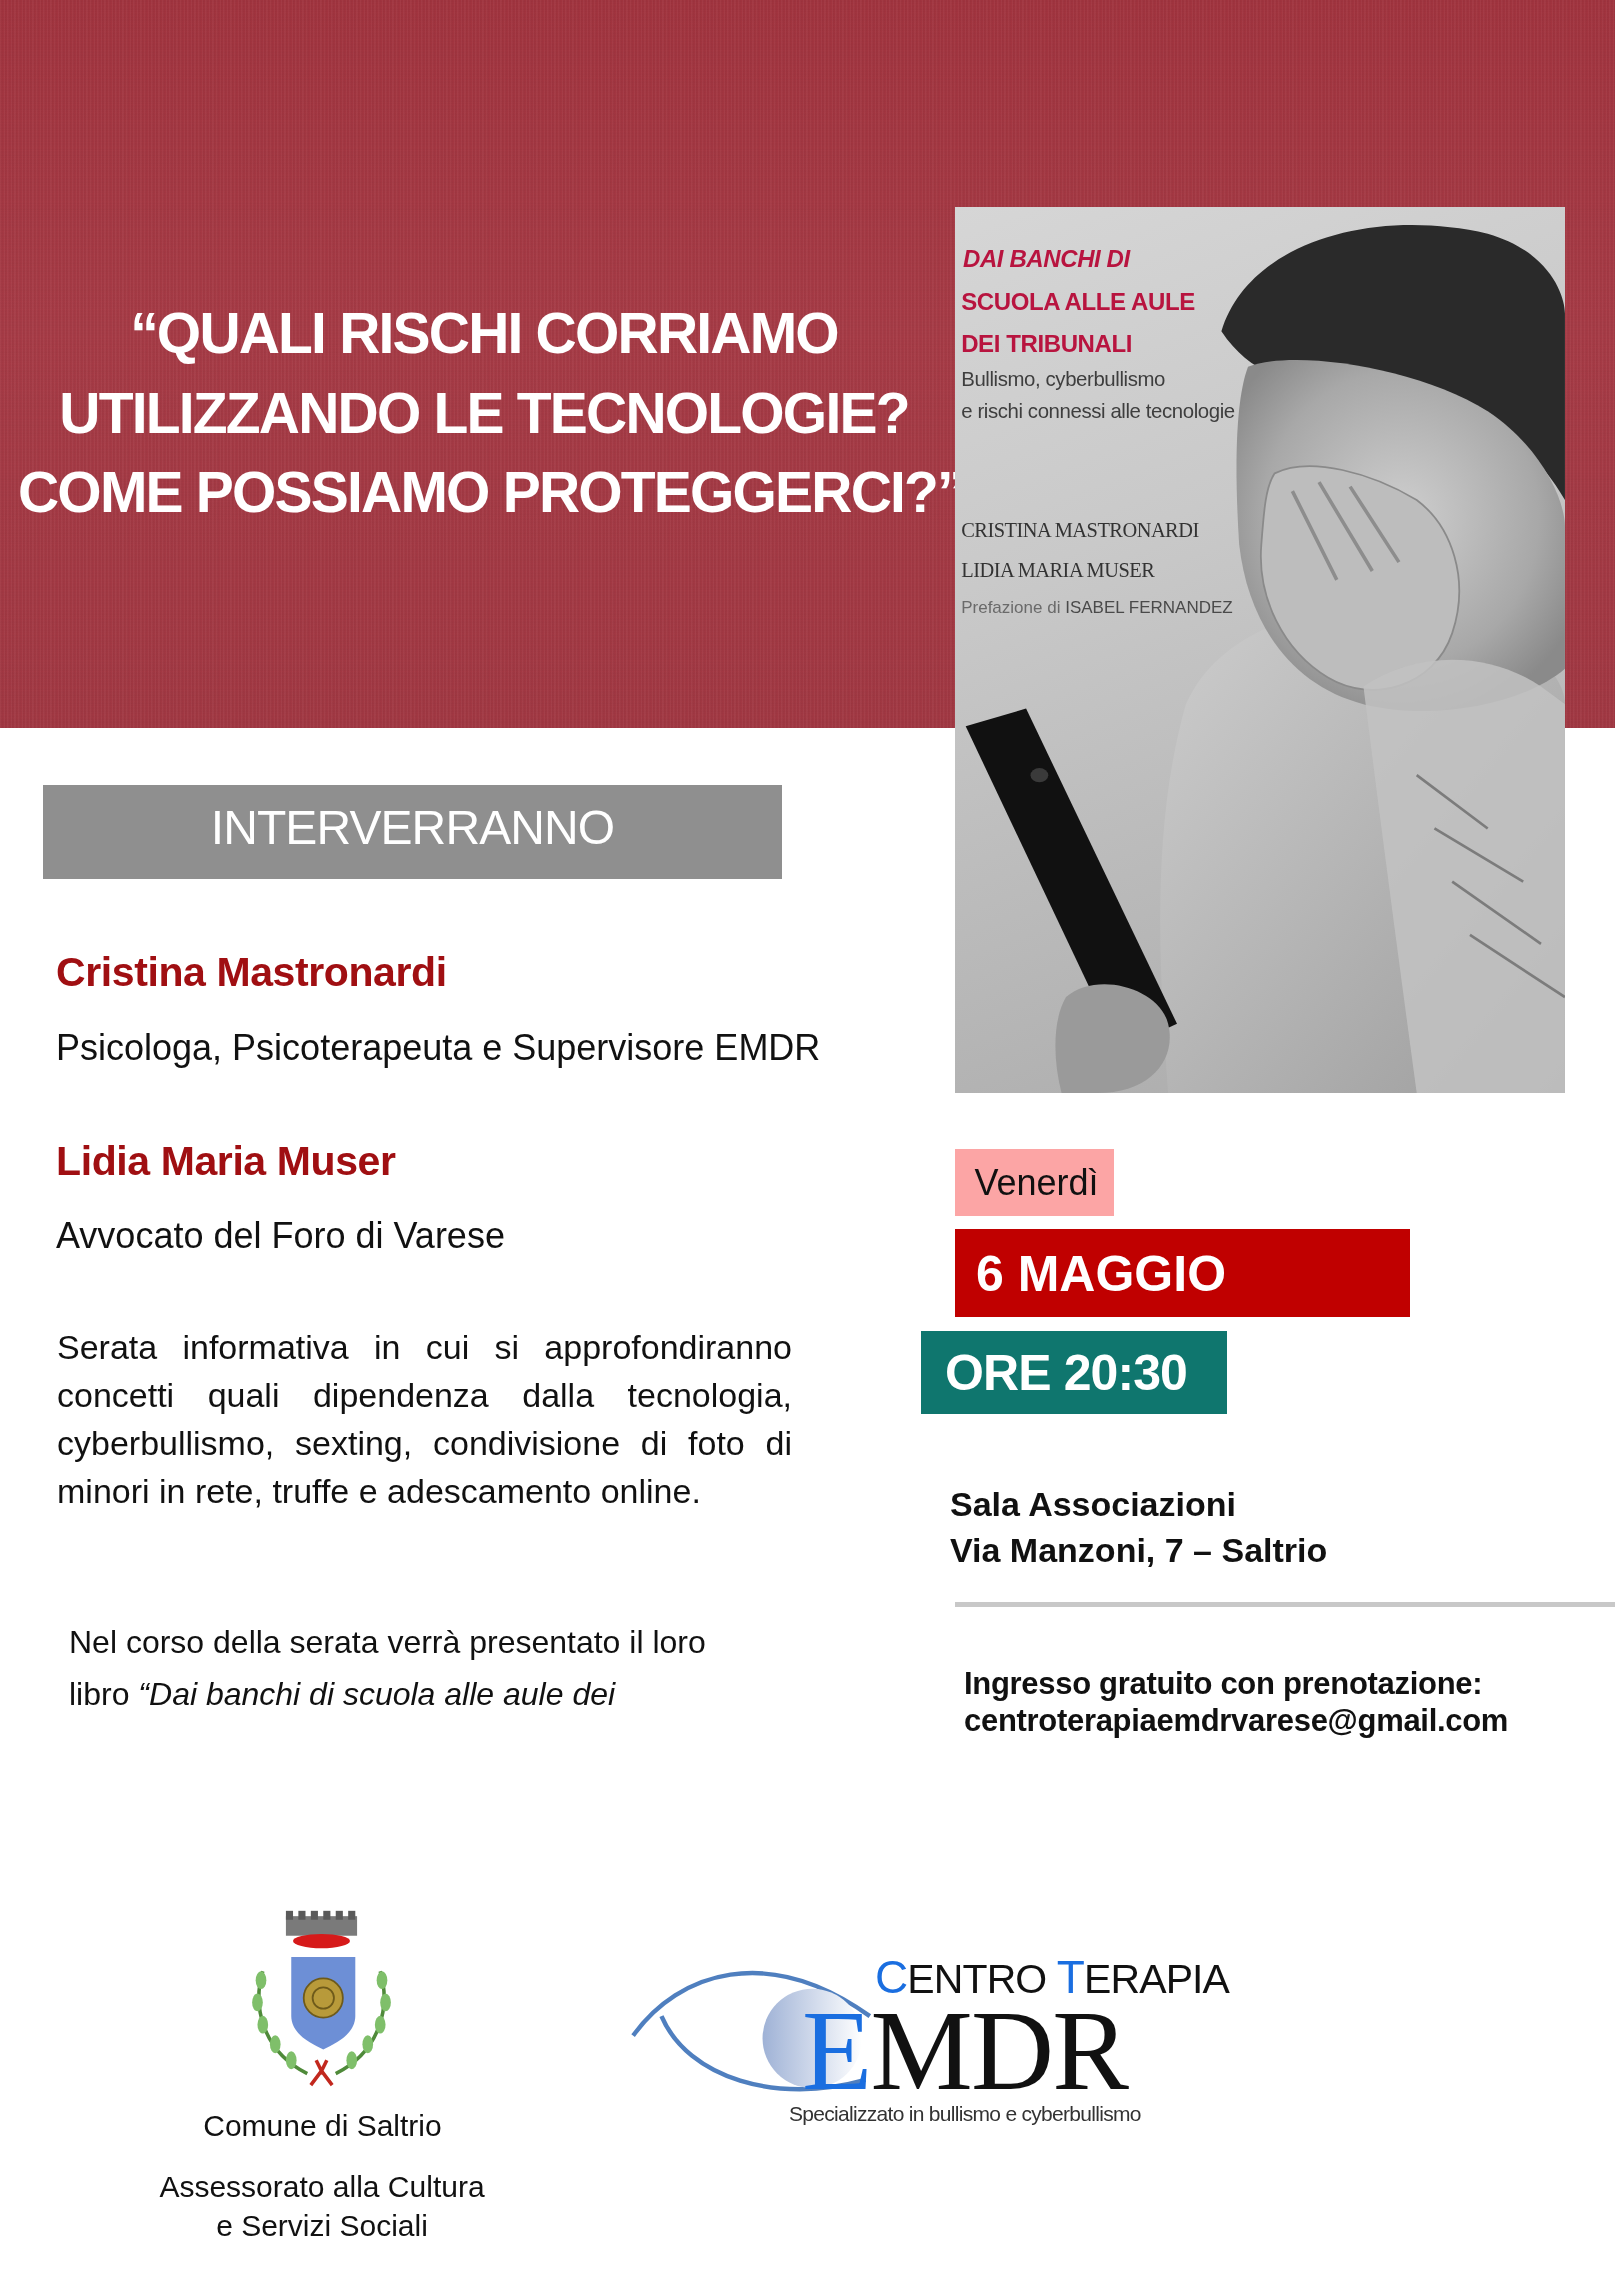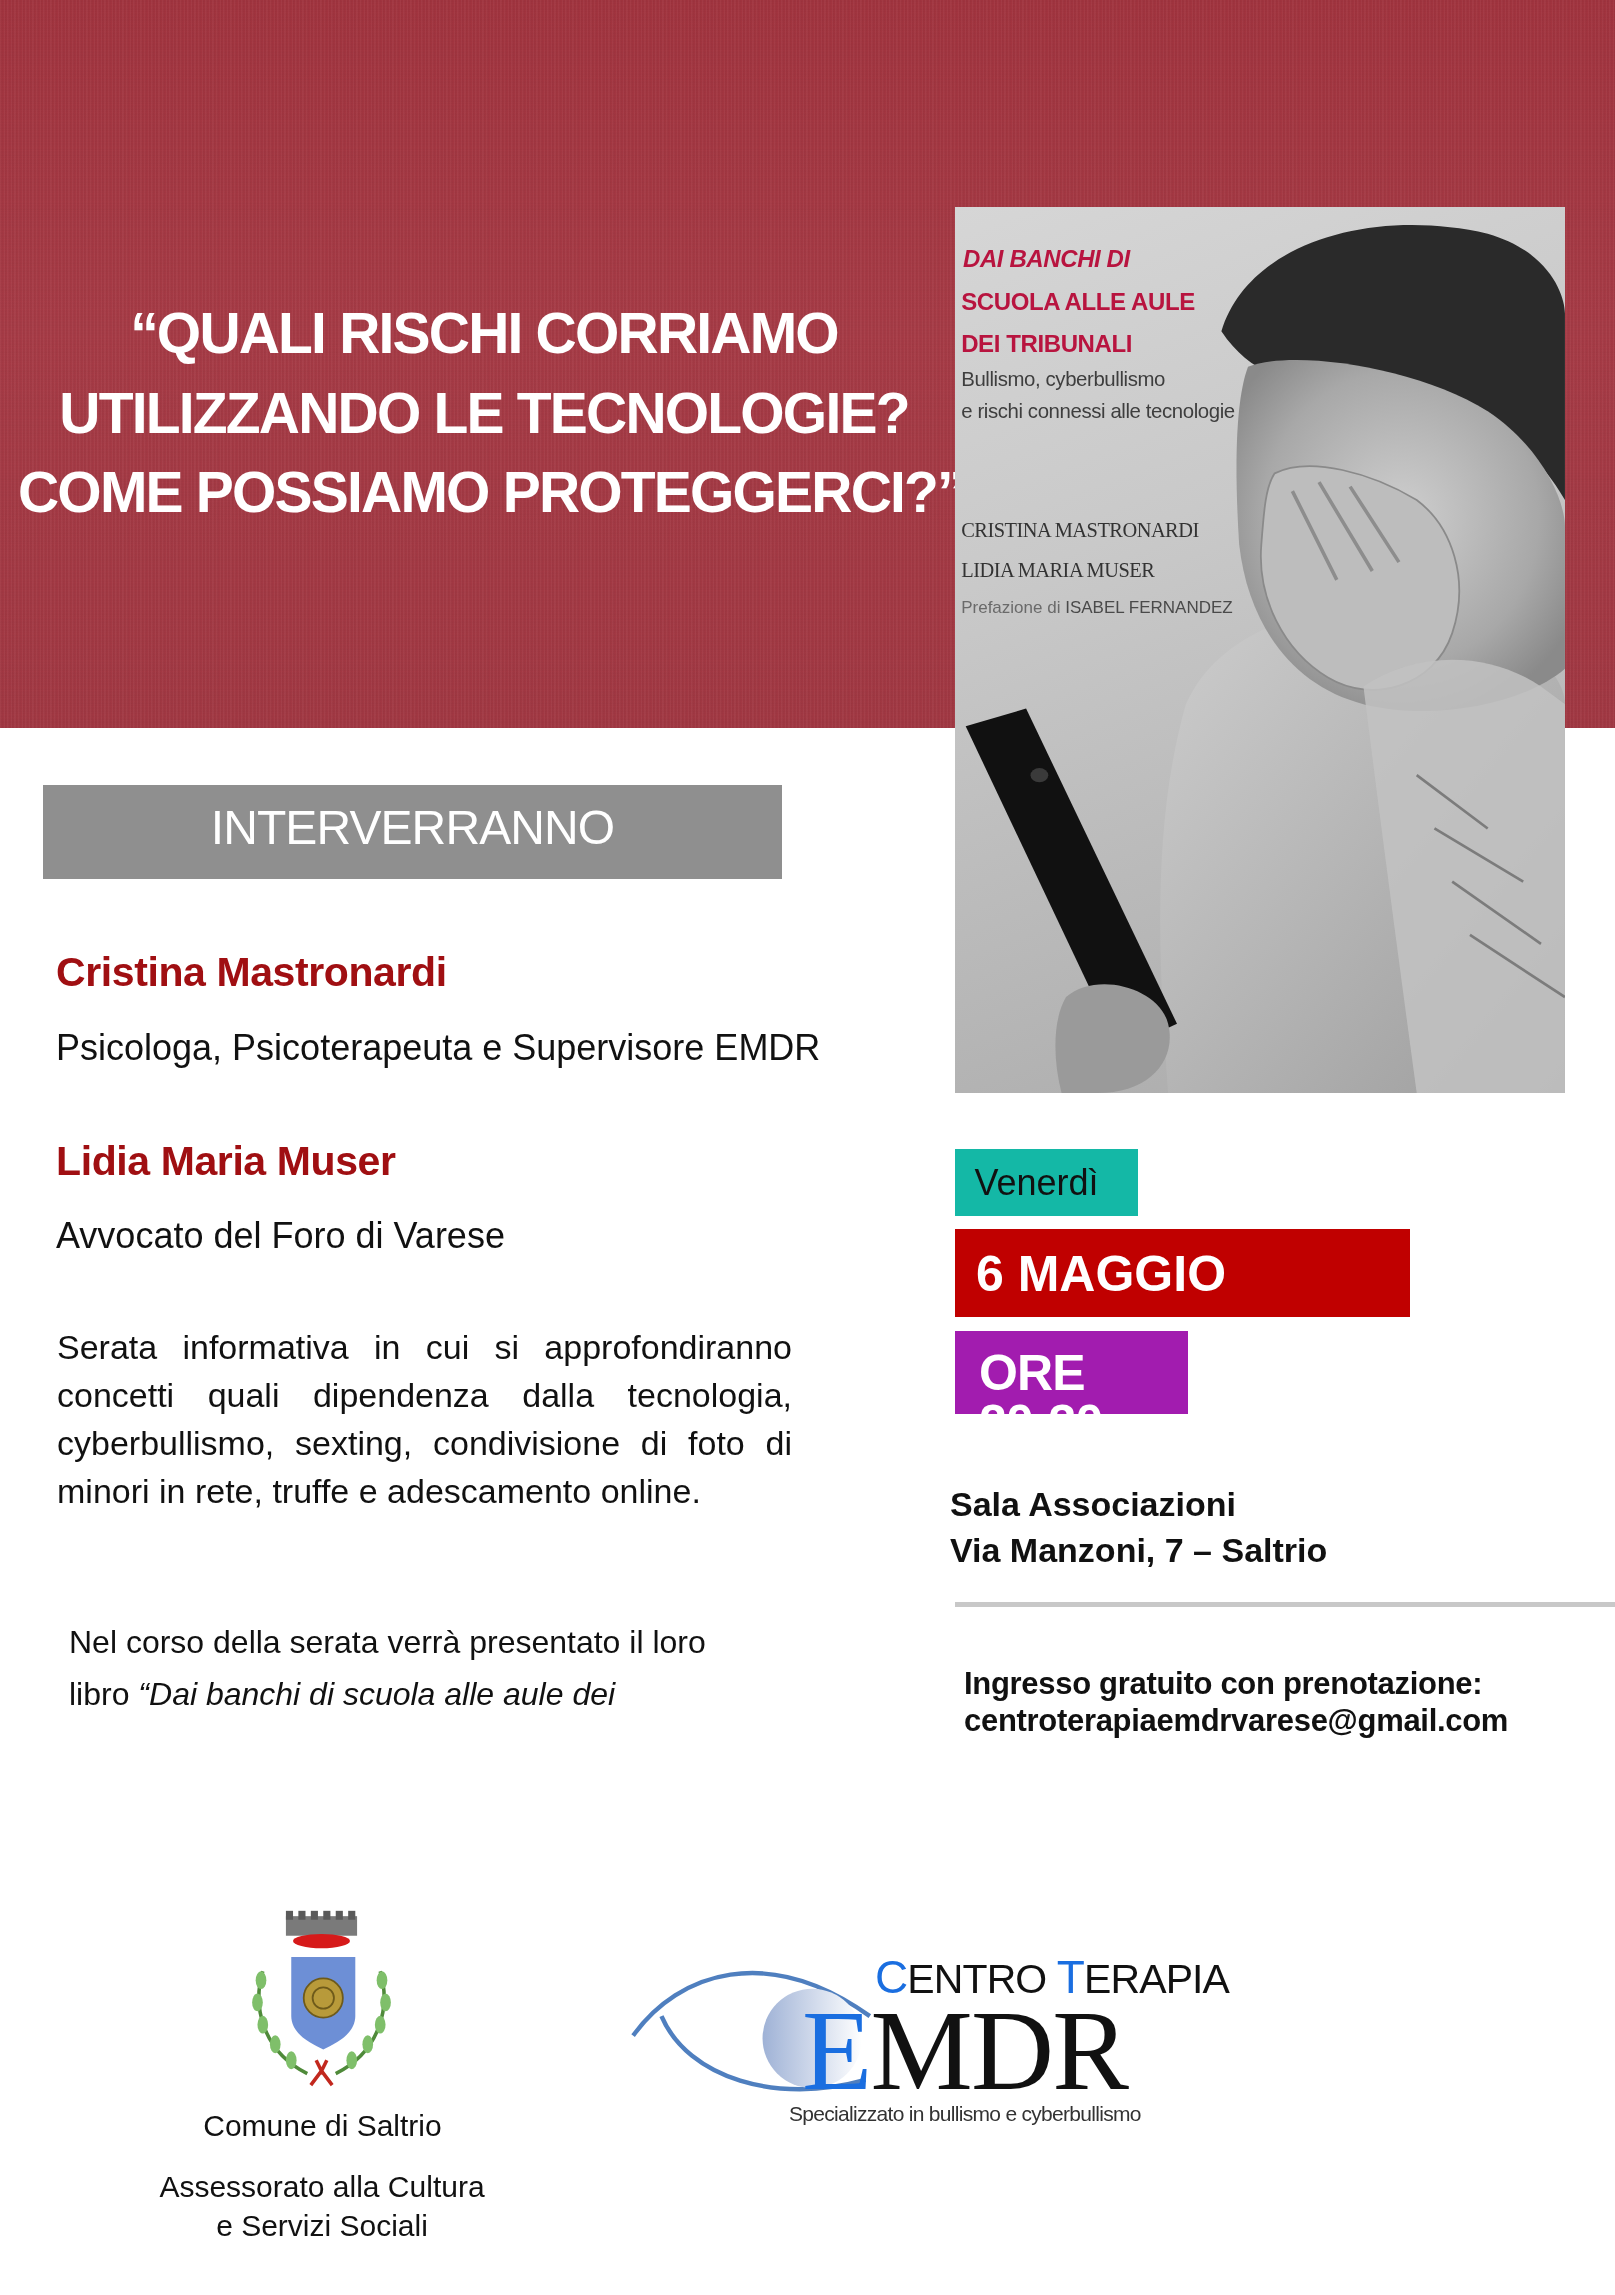--- a/index.html
+++ b/index.html
@@ -92,27 +92,27 @@
 <div class="abs name" style="left:56px; top:1141px;">Lidia Maria Muser</div>
 <div class="abs role" style="left:56px; top:1218px;">Avvocato del Foro di Varese</div>
 
 <div class="abs para" style="left:57px; top:1323px; width:735px;">Serata informativa in cui si approfondiranno concetti quali dipendenza dalla tecnologia, cyberbullismo, sexting, condivisione di foto di minori in rete, truffe e adescamento online.</div>
 
 <div class="abs para2" style="left:69px; top:1616px; width:728px;">
   <div><span>Nel corso della serata verrà presentato il loro</span></div>
   <div><span>libro </span><i>“Dai banchi di scuola alle aule dei</i></div>
 </div>
 
-<div class="abs" style="left:955px; top:1149px; width:183px; height:67px; background:#14b8a6;">
+<div class="abs" style="left:955px; top:1149px; width:159px; height:67px; background:#fca5a5;">
   <div style="position:absolute; left:19.5px; top:16px; font-size:36px; line-height:1; color:#111;">Venerdì</div>
 </div>
 <div class="abs" style="left:955px; top:1229px; width:455px; height:88px; background:#c00000;">
   <div style="position:absolute; left:21px; top:19.5px; font-size:50px; font-weight:bold; line-height:1; color:#fff;">6 MAGGIO</div>
 </div>
-<div class="abs" style="left:955px; top:1331px; width:233px; height:83px; background:#a21caf;">
+<div class="abs" style="left:921px; top:1331px; width:306px; height:83px; background:#0f766e;">
   <div style="position:absolute; left:24px; top:17px; font-size:50px; font-weight:bold; line-height:1; color:#fff; letter-spacing:-0.9px;">ORE 20:30</div>
 </div>
 
 <div class="abs venue" style="left:950px; top:1481px;">Sala Associazioni</div>
 <div class="abs venue" style="left:950px; top:1527px;">Via Manzoni, 7 – Saltrio</div>
 
 <div class="abs" style="left:955px; top:1602px; width:660px; height:5.3px; background:#c8c8c8;"></div>
 
 <div class="abs entry" style="left:964px; top:1666px;">Ingresso gratuito con prenotazione:</div>
 <div class="abs entry" style="left:964px; top:1703px;">centroterapiaemdrvarese@gmail.com</div>

